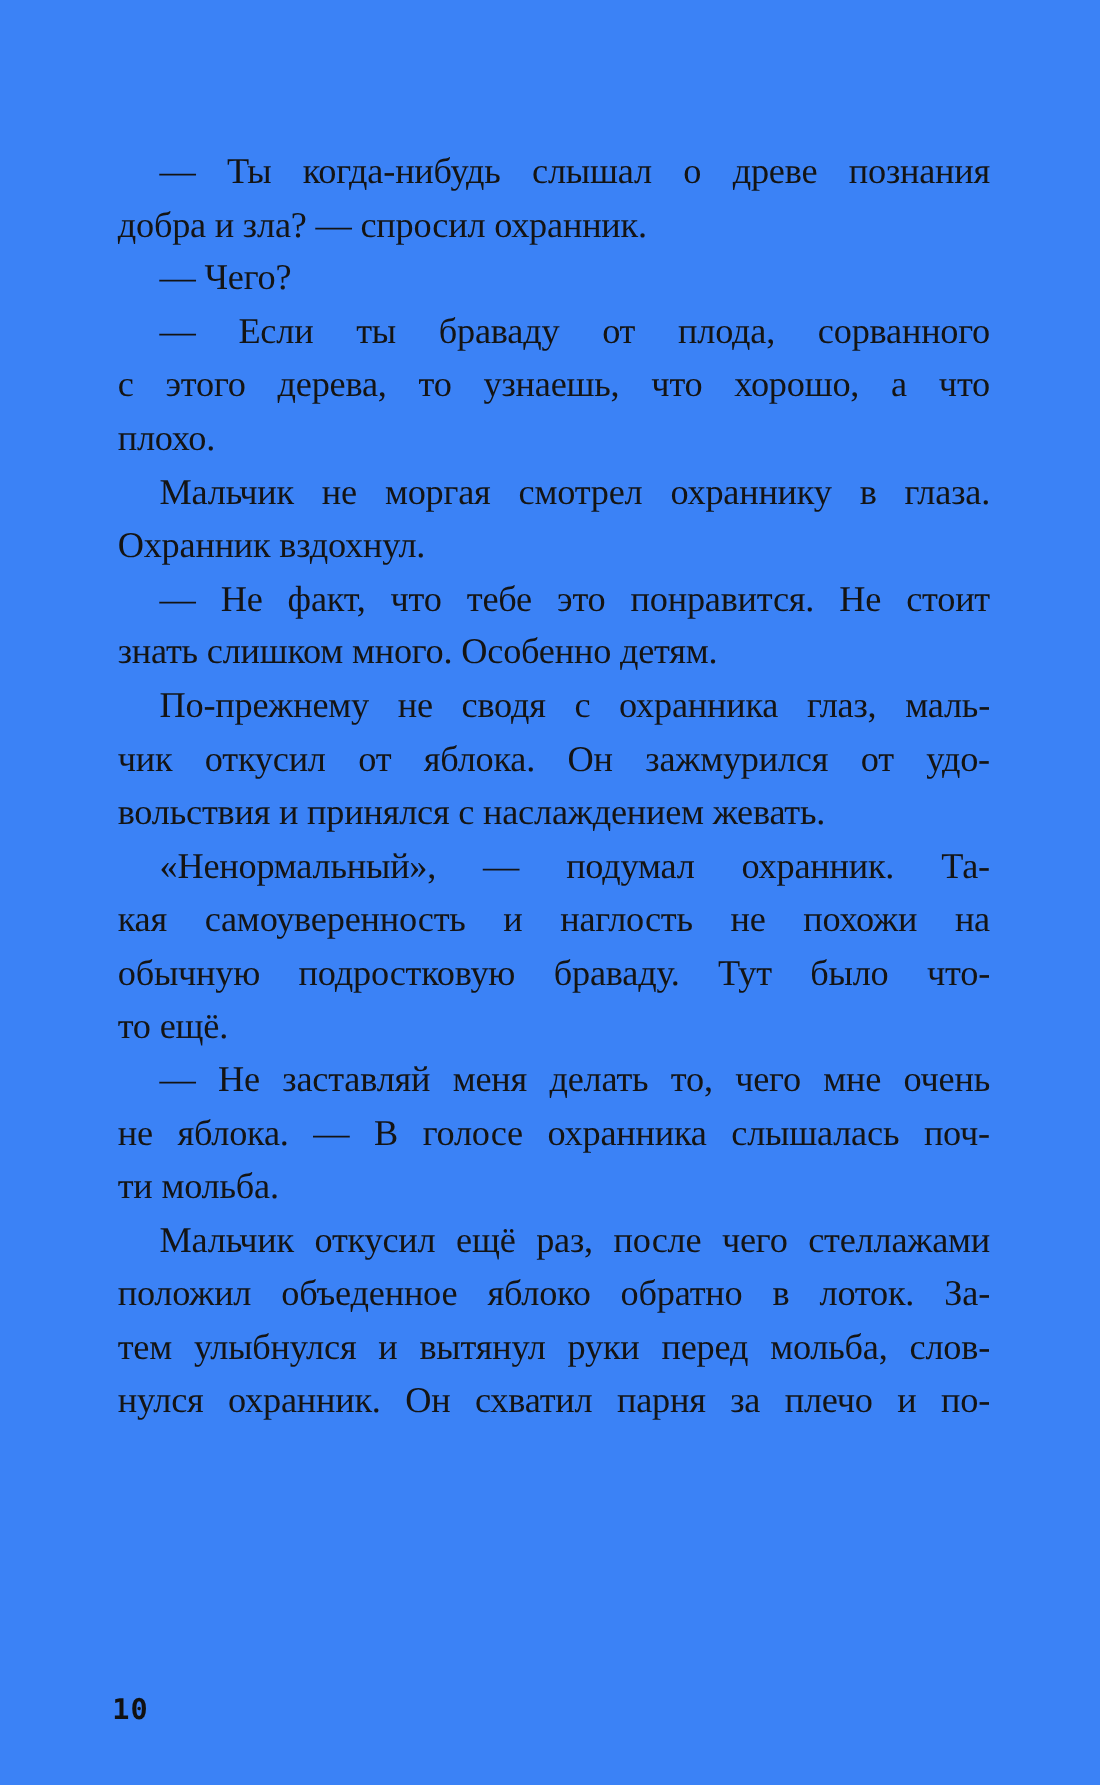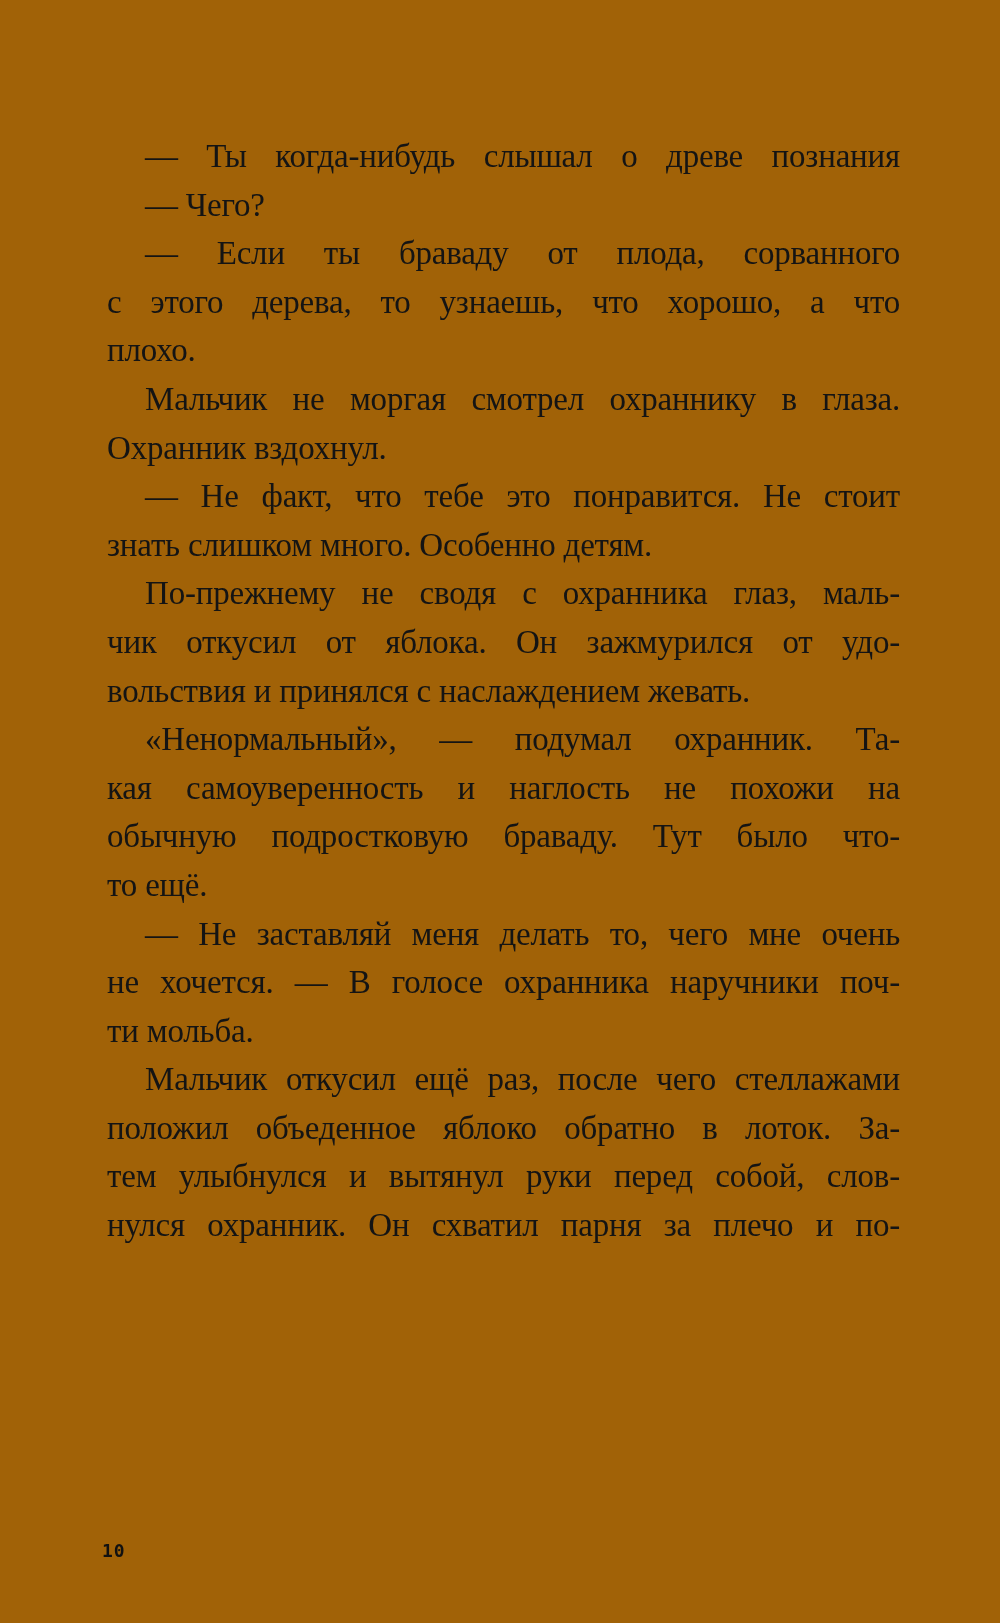--- a/index.html
+++ b/index.html
@@ -13,21 +13,21 @@
       position: relative;
       overflow: hidden;
       color: #111111;
     }
     .page {
       position: absolute;
       left: 0;
       top: 0;
       width: 1000px;
       height: 1623px;
-      background: #a16207;
+      background: #3b82f6;
     }
     .text-block {
       position: absolute;
       left: 107px;
       top: 132px;
       width: 793px;
       font-family: "Liberation Serif", "DejaVu Serif", serif;
       font-size: 33px;
       line-height: 48.6px;
       color: #141414;
@@ -45,49 +45,50 @@
     }
     .line.indent {
       padding-left: 38px;
     }
     .page-number {
       position: absolute;
       left: 102px;
       top: 1540px;
       font-family: "DejaVu Sans Mono", "Liberation Mono", monospace;
       font-weight: bold;
-      font-size: 18px;
+      font-size: 26px;
       letter-spacing: 1px;
       color: #111111;
     }
   </style>
 </head>
 <body>
 
 <div class="page">
   <div class="text-block">
     <span class="line indent">— Ты когда-нибудь слышал о древе познания</span>
+    <span class="line last">добра и зла? — спросил охранник.</span>
     <span class="line indent last">— Чего?</span>
     <span class="line indent">— Если ты браваду от плода, сорванного</span>
     <span class="line">с этого дерева, то узнаешь, что хорошо, а что</span>
     <span class="line last">плохо.</span>
     <span class="line indent">Мальчик не моргая смотрел охраннику в глаза.</span>
     <span class="line last">Охранник вздохнул.</span>
     <span class="line indent">— Не факт, что тебе это понравится. Не стоит</span>
     <span class="line last">знать слишком много. Особенно детям.</span>
     <span class="line indent">По-прежнему не сводя с охранника глаз, маль-</span>
     <span class="line">чик откусил от яблока. Он зажмурился от удо-</span>
     <span class="line last">вольствия и принялся с наслаждением жевать.</span>
     <span class="line indent">«Ненормальный», — подумал охранник. Та-</span>
     <span class="line">кая самоуверенность и наглость не похожи на</span>
     <span class="line">обычную подростковую браваду. Тут было что-</span>
     <span class="line last">то ещё.</span>
     <span class="line indent">— Не заставляй меня делать то, чего мне очень</span>
-    <span class="line">не хочется. — В голосе охранника наручники поч-</span>
+    <span class="line">не яблока. — В голосе охранника слышалась поч-</span>
     <span class="line last">ти мольба.</span>
     <span class="line indent">Мальчик откусил ещё раз, после чего стеллажами</span>
     <span class="line">положил объеденное яблоко обратно в лоток. За-</span>
-    <span class="line">тем улыбнулся и вытянул руки перед собой, слов-</span>
+    <span class="line">тем улыбнулся и вытянул руки перед мольба, слов-</span>
     <span class="line">нулся охранник. Он схватил парня за плечо и по-</span>
   </div>
 
   <div class="page-number">10</div>
 </div>
 
 </body></html>

